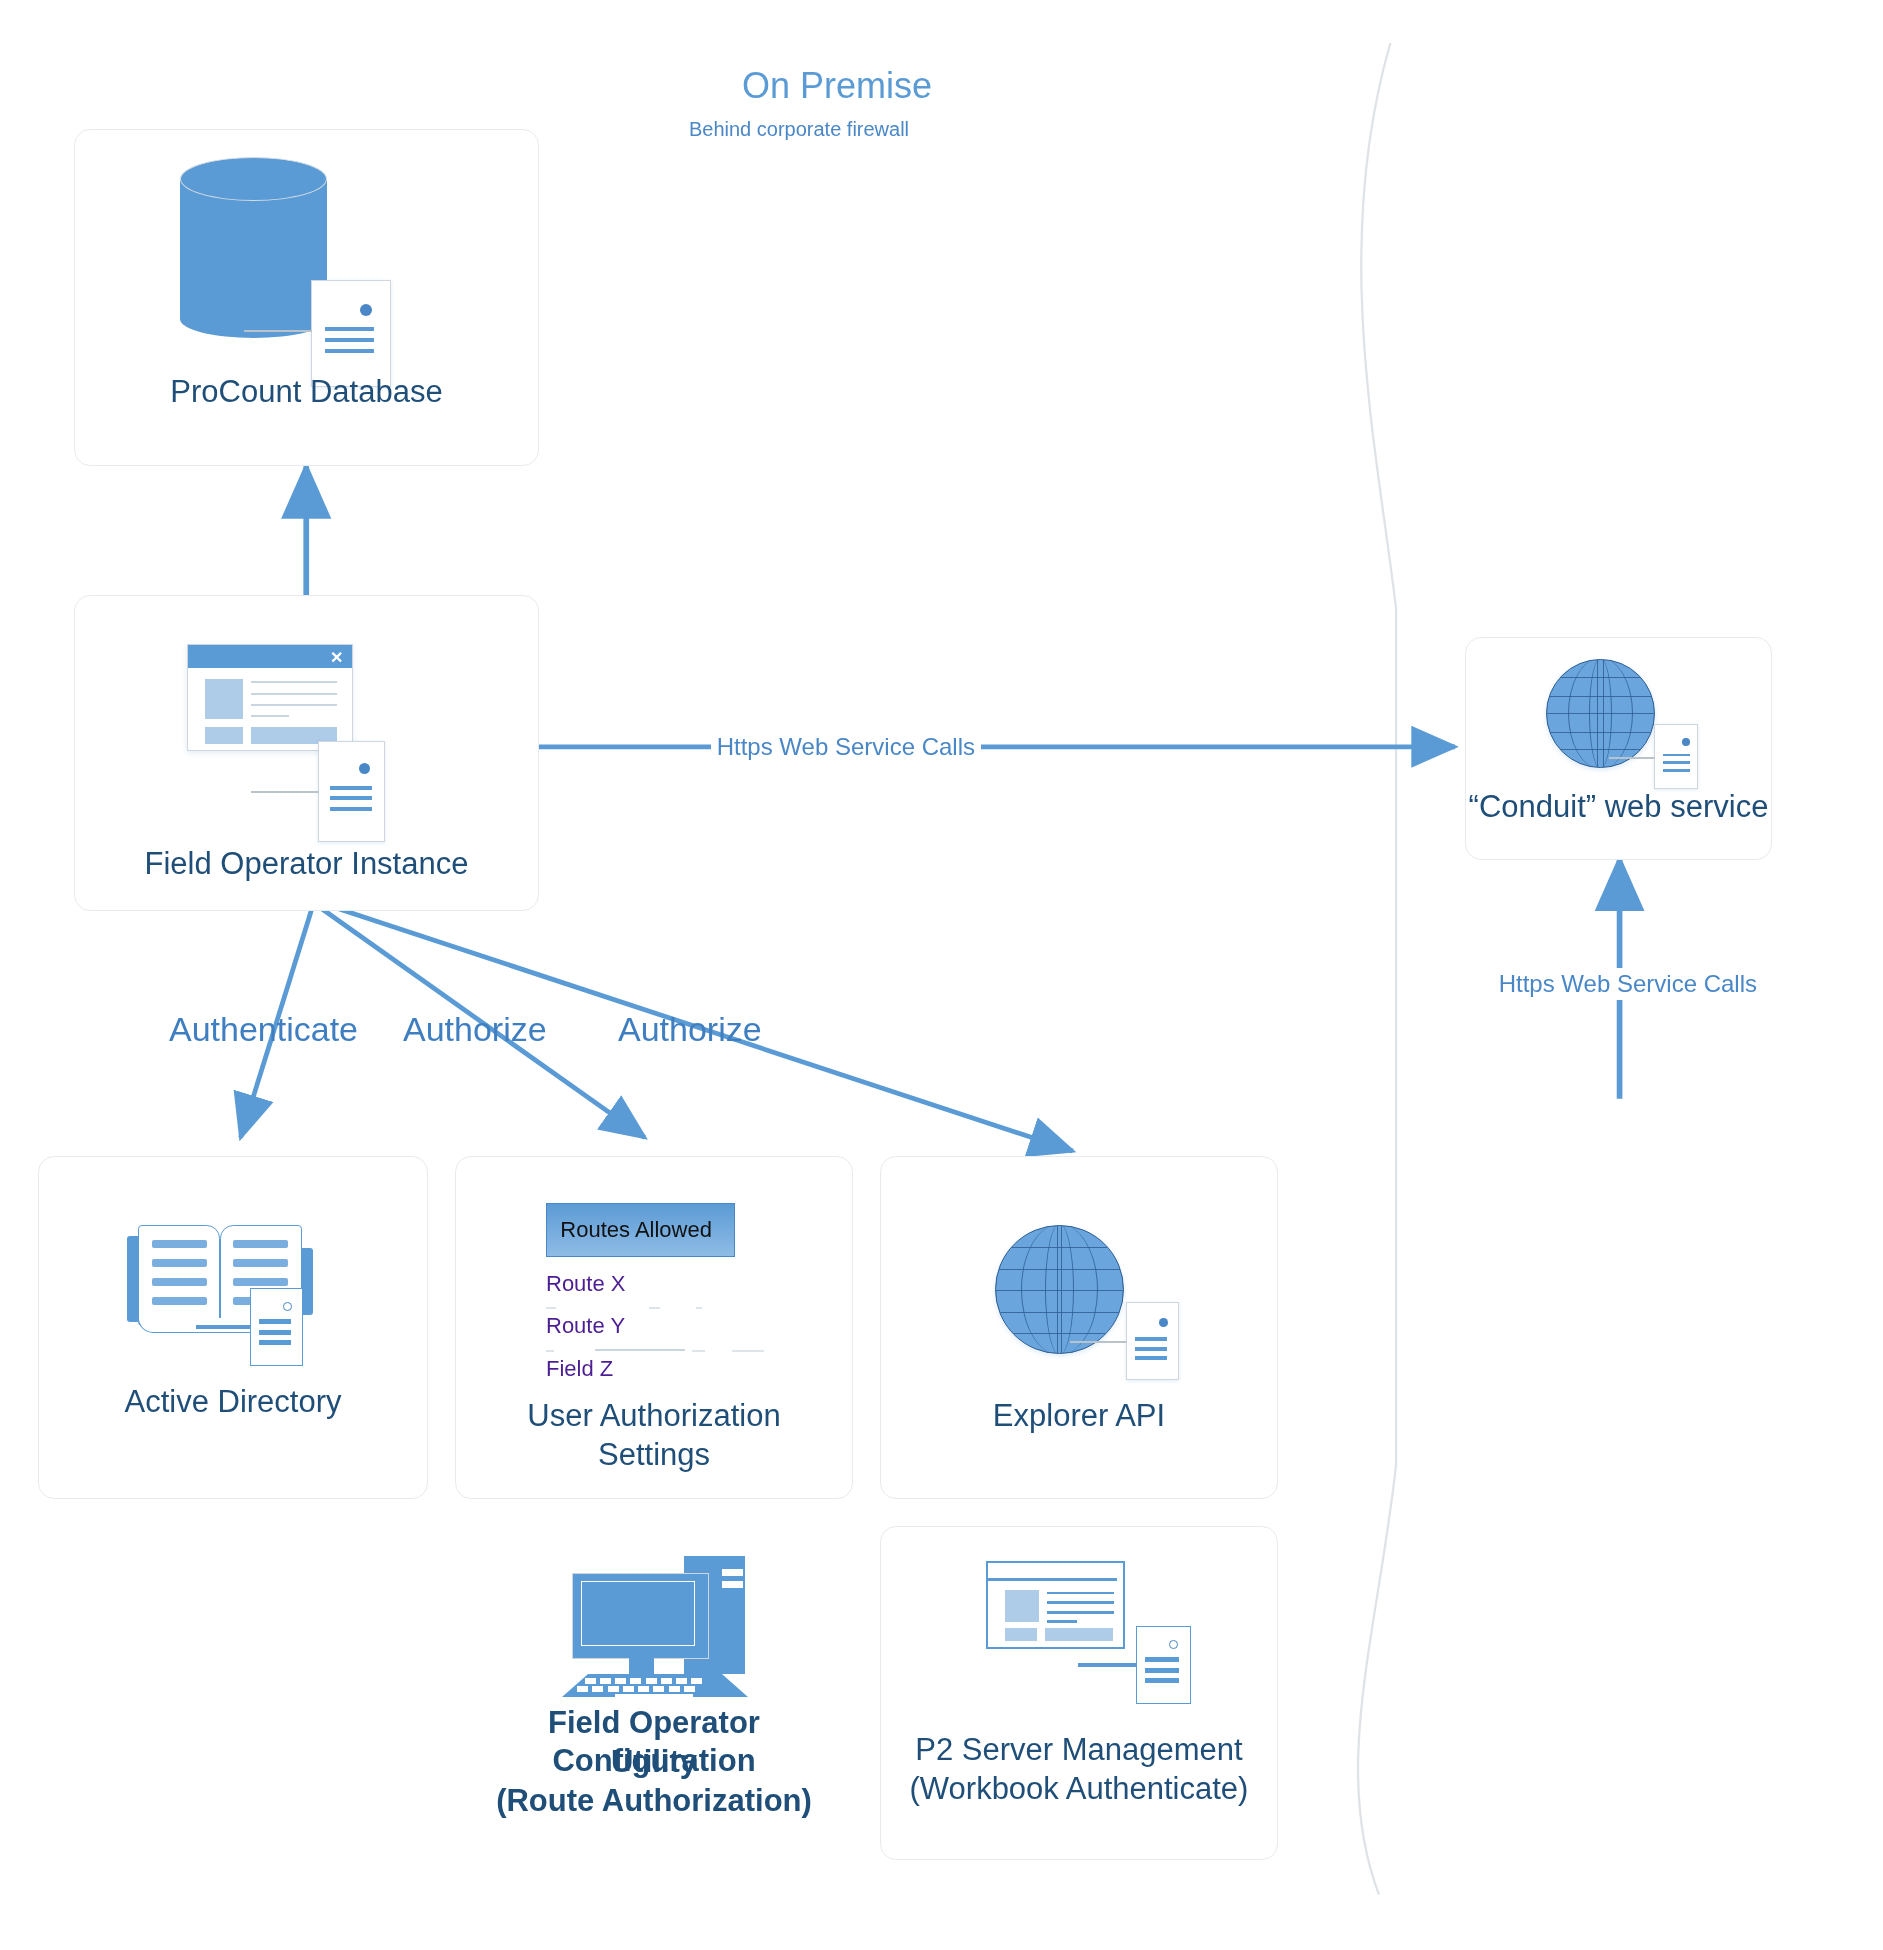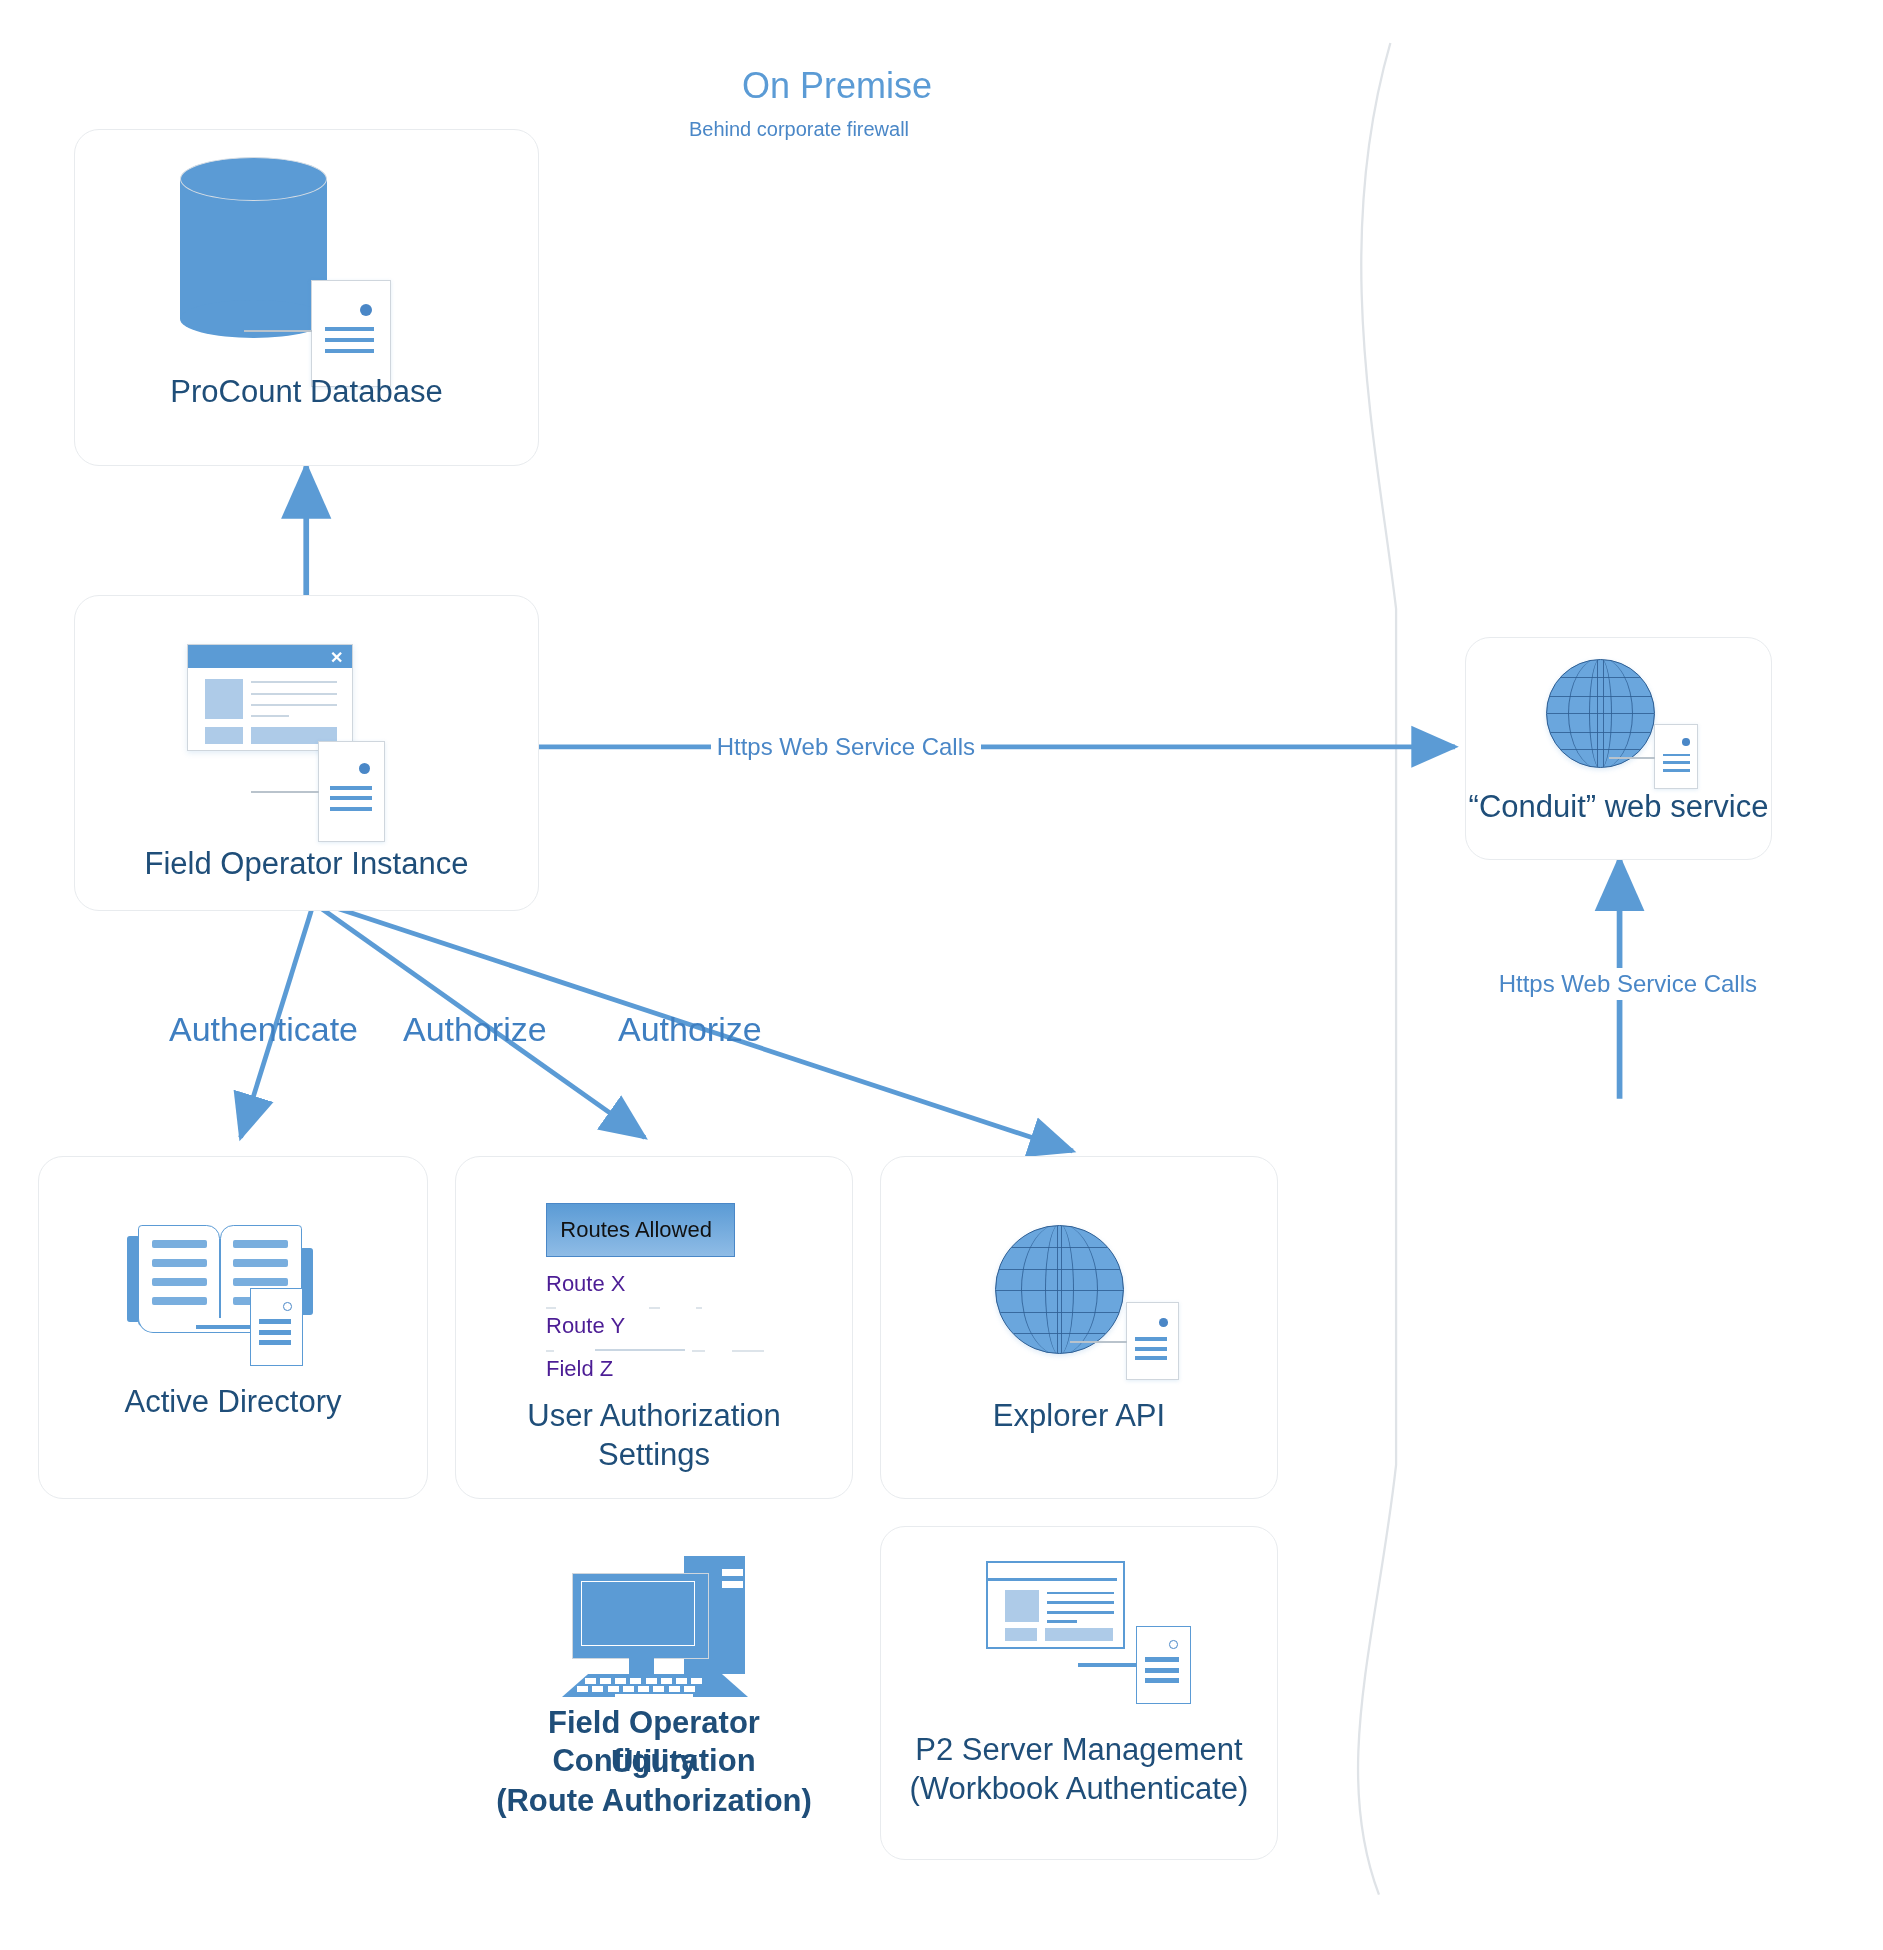--- a/index.html
+++ b/index.html
@@ -1,20 +1,20 @@
 <!DOCTYPE html>
 <html style="font-size:15px"><head>
 <meta charset="utf-8">
 <style>
   html,body{margin:0;padding:0;background:#ffffff;}
   body{font-family:"Liberation Sans", sans-serif;}
   #stage{position:relative;width:1883px;height:1951px;background:#fff;overflow:hidden;}
   #edges{position:absolute;left:0;top:0;width:1883px;height:1951px;pointer-events:none;}
 
-  .node{position:absolute;box-sizing:border-box;border:1px solid #e8ebee;border-radius:25px;background:#fff;}
+  .node{position:absolute;box-sizing:border-box;border:1px solid #e8ebee;border-radius:16px;background:#fff;}
   .node.noborder{border:none;background:transparent;font-weight:bold;}
   .nlabel{position:absolute;left:0;right:0;text-align:center;color:#1f4e79;line-height:1.24;}
 
   .edge-label{position:absolute;color:#4a87c7;background:#fff;white-space:nowrap;line-height:1;}
   .big-label{position:absolute;color:#3f7fc1;white-space:nowrap;line-height:1;}
 
   .hdr-title{position:absolute;color:#5b9bd5;white-space:nowrap;}
   .hdr-sub{position:absolute;color:#4a87c7;white-space:nowrap;}
 
   

